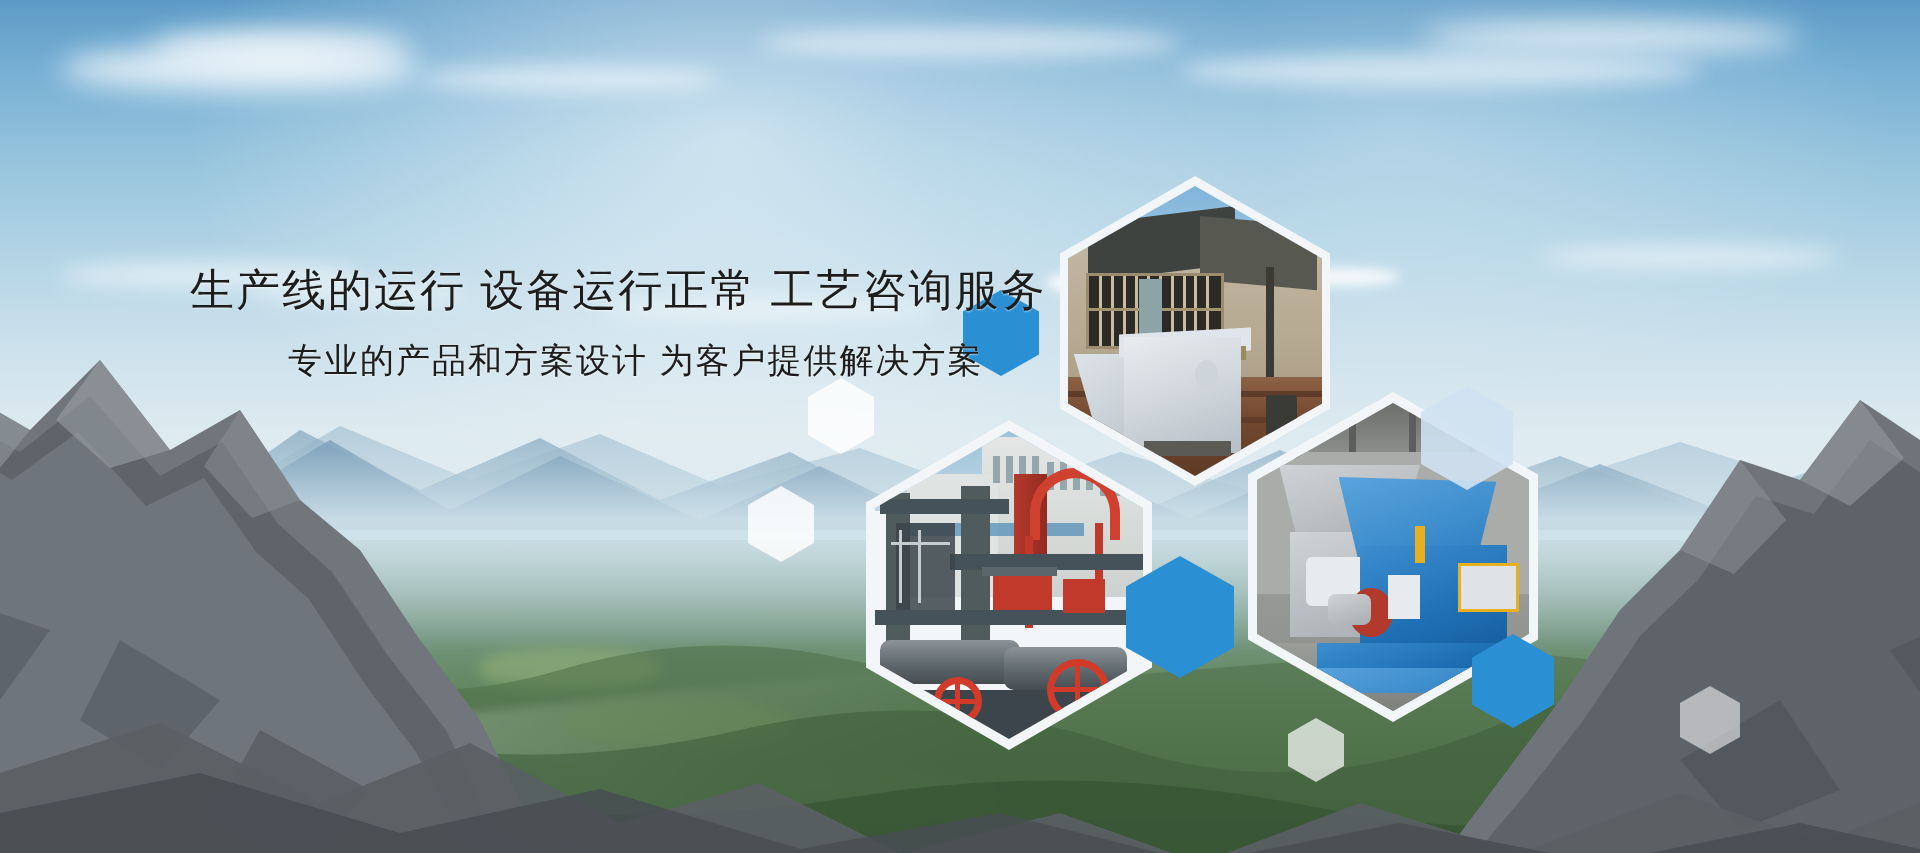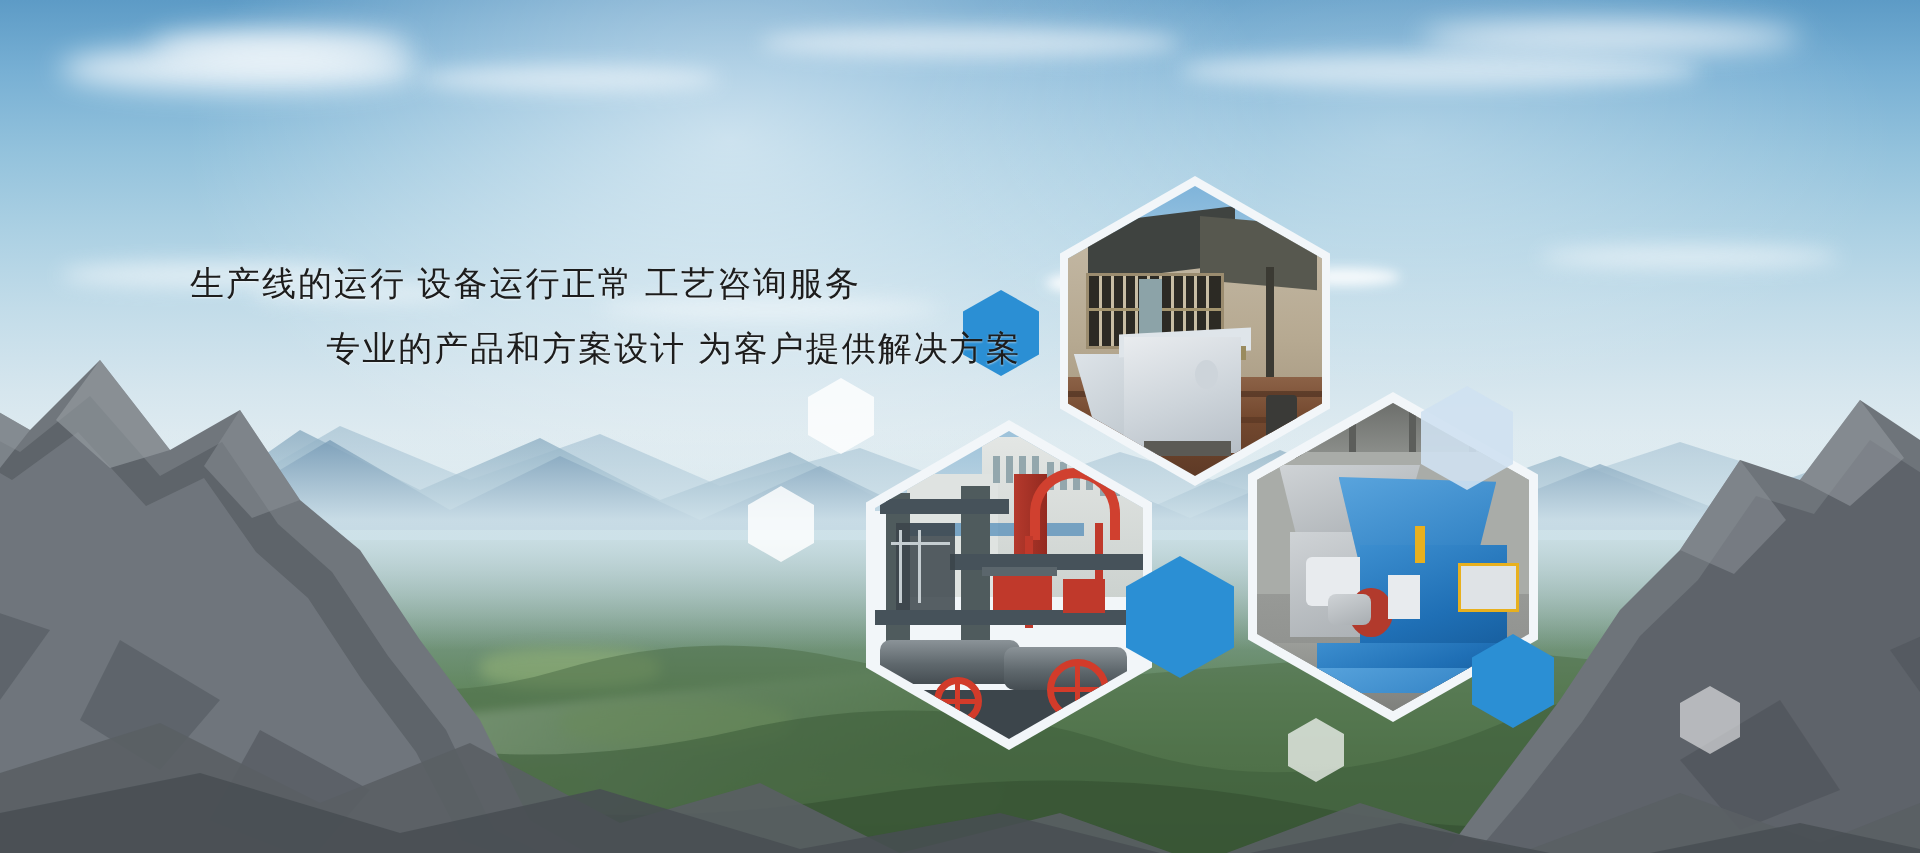--- a/index.html
+++ b/index.html
@@ -91,30 +91,29 @@
 
   
   .headline{
     position:absolute;left:0;top:262px;width:1060px;
     z-index:40;
     color:#1d1d1d;
     letter-spacing:2px;
     text-shadow:0 1px 2px rgba(255,255,255,.55);
   }
   .headline .l1{
-    font-size:34px;line-height:1.25;
+    font-size:44px;line-height:1.25;
     padding-left:190px;
     white-space:nowrap;
   }
   .headline .l2{
     font-size:34px;line-height:1.25;
     padding-left:288px;
     margin-top:22px;
     white-space:nowrap;
-    text-align:center;
   }
   .hex-frame{
     position:absolute;
     background:#f2f6f9;
     clip-path:polygon(50% 0%,100% 25%,100% 75%,50% 100%,0% 75%,0% 25%);
     z-index:20;
   }
   .hex-photo{
     position:absolute;
     overflow:hidden;

